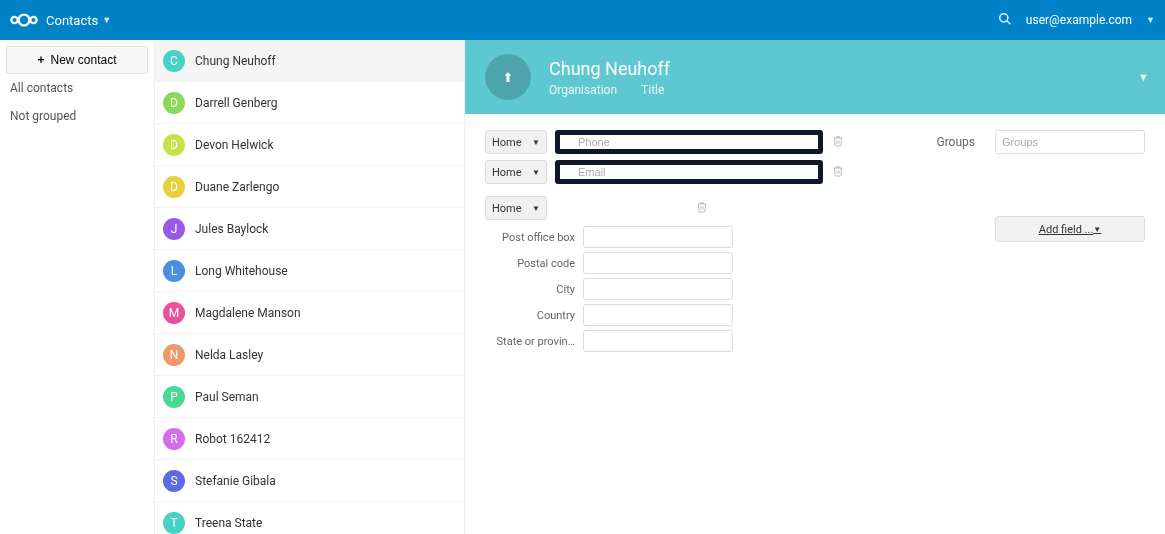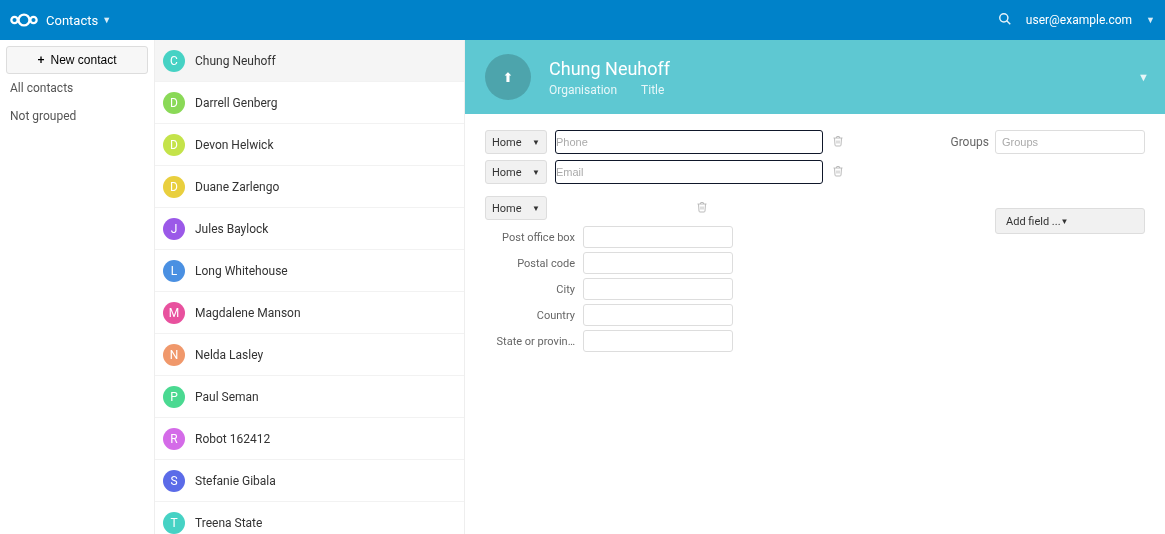--- a/index.html
+++ b/index.html
@@ -40,37 +40,37 @@
     .orgrow { display: flex; gap: 24px; font-size: 12px; opacity: 0.85; }
     .header-arrow { position: absolute; right: 16px; top: 50%; transform: translateY(-50%); color: #fff; opacity: 0.85; cursor: pointer; font-size: 11px; }
     
     .details-body { padding: 16px 20px; display: flex; gap: 40px; }
     .details-col-left { width: 360px; }
     .details-col-right { flex: 1; }
     
     .field-row { display: flex; align-items: center; gap: 8px; margin-bottom: 6px; }
     .type-select { width: 62px; height: 24px; border: 1px solid #ddd; background: #f1f1f1; border-radius: 3px; font-size: 11px; padding: 8px 6px; display: flex; align-items: center; justify-content: space-between; cursor:pointer; }
     .type-select .tri { font-size: 8px; }
-    .text-input { flex: 1; height: 24px; border: 1px solid #0f172a; border-radius: 3px; padding: 0 0; font-size: 11px; color: #333; }
+    .text-input { flex: 1; height: 24px; border: 5px solid #0f172a; border-radius: 3px; padding: 0 18px; font-size: 11px; color: #333; }
     .text-input::placeholder { color: #aaa; }
     .trash { color: #bbb; cursor: pointer; font-size: 12px; width: 14px; text-align:center; }
     
     .addr-block { margin-top: 12px; }
     .addr-head { display: flex; align-items: center; gap: 8px; margin-bottom: 6px; position: relative; }
     .addr-head .trash { margin-left: auto; }
     .lbl { width: 90px; text-align: right; font-size: 11px; color: #666; }
     .addr-row { display: flex; align-items: center; gap: 8px; margin-bottom: 4px; }
     .addr-input { width: 150px; height: 22px; border: 1px solid #ddd; border-radius: 3px; padding: 0 6px; font-size: 11px; }
     
-    .groups-row { display: flex; align-items: center; gap: 6px; margin-bottom: 18px; justify-content: flex-end; }
+    .groups-row { display: flex; align-items: center; gap: 20px; margin-bottom: 26px; justify-content: flex-end; }
     .groups-label { font-size: 12px; color: #666; }
     .groups-input { width: 150px; height: 24px; border: 1px solid #ddd; border-radius: 3px; padding: 0 6px; font-size: 11px; }
     .groups-input::placeholder { color:#aaa; }
     
-    .addfield { width: 150px; height: 26px; border: 1px solid #ddd; background: #f1f1f1; border-radius: 3px; display:flex; align-items:center; justify-content: flex-start; padding: 0 10px; font-size: 11px; cursor:pointer; margin-left: auto; }
+    .addfield { width: 150px; height: 26px; border: 1px solid #ddd; background: #f1f1f1; border-radius: 3px; display:flex; align-items:center; justify-content: center; padding: 0 10px; font-size: 11px; cursor:pointer; margin-left: auto; text-decoration: underline; }
     .addfield .tri { font-size: 8px; }
   </style>
 </head>
 <body>
 
 <div class="topbar">
   <span class="logo">
     <svg viewBox="0 0 62 34">
         <g fill="none" stroke="#fff" stroke-width="5">
           <circle cx="31" cy="17" r="12"></circle>

